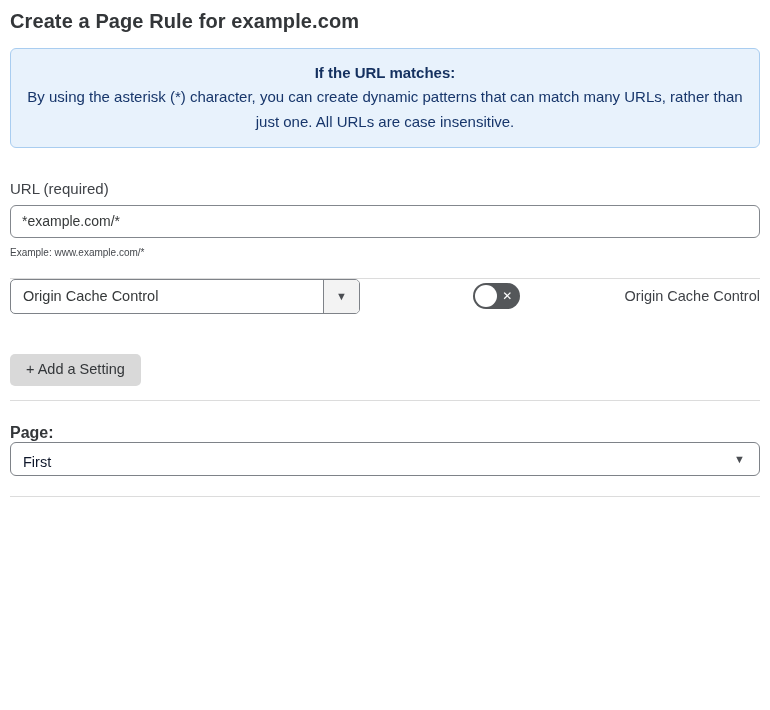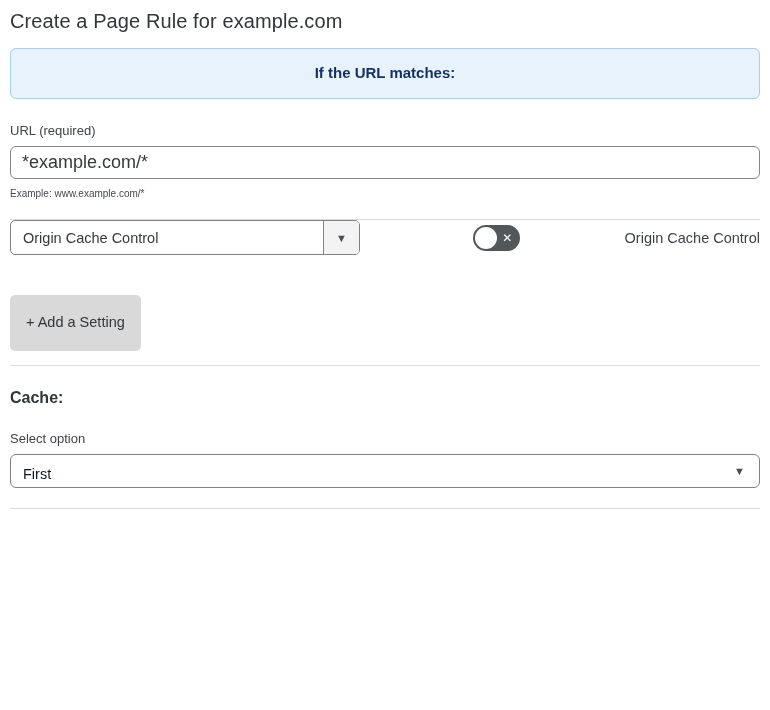--- a/index.html
+++ b/index.html
@@ -7,21 +7,21 @@
   body {
     font-family: "Liberation Sans", sans-serif;
     color: #36393a;
     height: 710px;
     overflow: hidden;
   }
   .container { padding: 8px 10px 0 10px; }
 
   .page-title {
     font-size: 20px;
-    font-weight: 400;
+    font-weight: 700;
     color: #333639;
     margin: 2px 0 15px 0;
     letter-spacing: 0.1px;
   }
 
   .info-box {
     background: #e8f2fc;
     border: 1px solid #a9cdf0;
     border-radius: 6px;
     padding: 12px 16px 13px 16px;
@@ -31,32 +31,32 @@
     text-align: center;
   }
   .info-box .info-heading { font-weight: 700; color: #14305f; }
   .info-box .info-link {
     color: #2b6bdb;
     text-decoration: underline;
     cursor: pointer;
   }
 
   .field-label {
-    font-size: 13px;
+    font-size: 15px;
     color: #3f4247;
-    margin: 24px 0 8px 0;
+    margin: 32px 0 8px 0;
   }
 
   .url-input {
     width: 100%;
     height: 33px;
     border: 1px solid #83878d;
     border-radius: 6px;
     padding: 0 11px;
-    font-size: 18px;
+    font-size: 14px;
     color: #36393a;
     font-family: "Liberation Sans", sans-serif;
     background: #fff;
     outline: none;
   }
 
   .helper {
     font-size: 10px;
     color: #45484d;
     margin-top: 7px;
@@ -138,21 +138,21 @@
     font-size: 14.5px;
     color: #3f4247;
   }
 
   .btn {
     display: inline-block;
     border: none;
     border-radius: 5px;
     font-family: "Liberation Sans", sans-serif;
     font-size: 14.5px;
-    padding: 20px 16px;
+    padding: 8px 16px;
     cursor: pointer;
     line-height: 1.1;
   }
   .btn-gray { background: #d9d9d9; color: #333639; }
 
   .add-setting-btn { margin-top: 40px; }
 
   .select-box {
     width: 100%;
     height: 34px;
@@ -177,20 +177,21 @@
 </style>
 </head>
 <body>
 
 <div class="container">
 
   <h1 class="page-title">Create a Page Rule for example.com</h1>
 
   <div class="info-box">
     <div class="info-heading">If the URL matches:</div>
+    <div class="info-body">By using the asterisk (*) character, you can create dynamic patterns that can match many URLs, rather than just one. All URLs are case insensitive.</div>
   </div>
 
   <div class="field-label">URL (required)</div>
   <input class="url-input" type="text" value="*example.com/*" style="">
   <div class="helper">Example: www.example.com/*</div>
 
   <hr class="divider">
 
 
 
@@ -205,23 +206,22 @@
       <span class="toggle-knob"></span>
       <span class="toggle-x">✕</span>
     </div>
     <div class="toggle-label">Origin Cache Control</div>
   </div>
 
   <button class="btn btn-gray add-setting-btn">+ Add a Setting</button>
 
   <hr class="divider" style="margin-top:14px;">
 
-  <h2 class="section-heading">Cache:</h2>
-
-  <div class="field-label">Select option</div>
+  <h2 class="section-heading">Page:</h2>
+
 
   <div class="select-box">
     <span class="select-text">First</span>
     <span class="select-chevron">▼</span>
   </div>
 
 
   <hr class="divider" style="margin-top:20px;">
 
   

